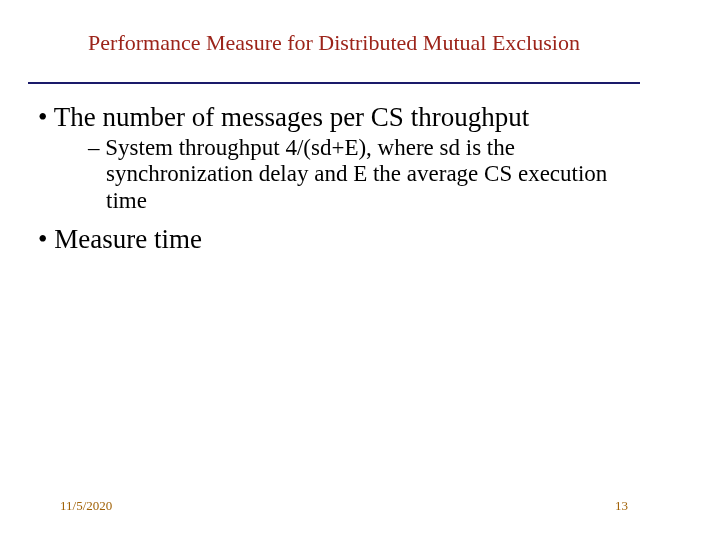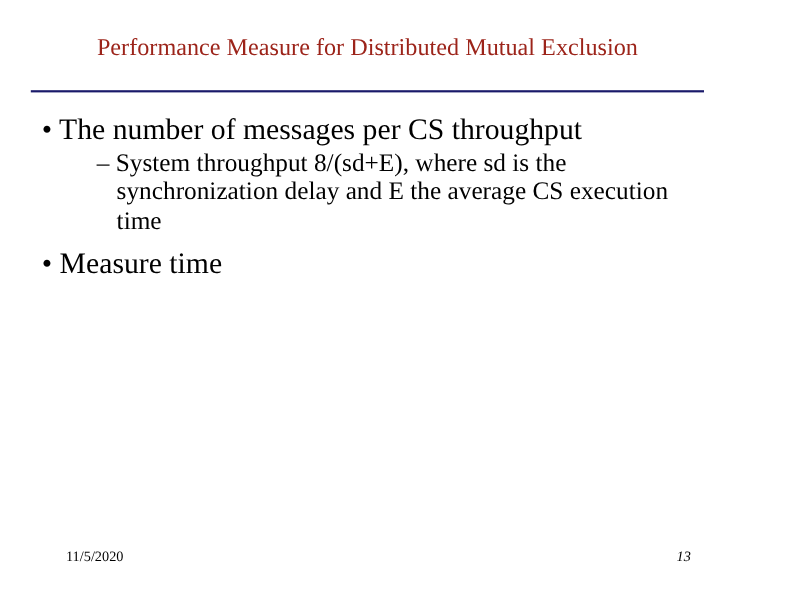--- a/index.html
+++ b/index.html
@@ -67,57 +67,56 @@
   .gap {
     height: 6px;
   }
   .footer {
     position: absolute;
     bottom: 22px;
     left: 0;
     right: 0;
     height: 20px;
     font-size: 13px;
-    color: #000000;
+    color: #a16207;
   }
   .footer-date {
     position: absolute;
     left: 60px;
   }
   .footer-course {
     position: absolute;
     left: 0;
     right: 0;
     text-align: center;
     margin-top: 46px;
   }
   .footer-num {
     position: absolute;
     right: 40px;
-    font-style: italic;
   }
 </style>
 </head>
 <body>
 
 <div class="slide">
 
   <div class="title">Performance Measure for Distributed Mutual Exclusion</div>
 
   <div class="divider"></div>
 
   <div class="content">
 
     <div class="l1">
       <span>The number of messages per CS throughput</span>
     </div>
 
 
     <div class="l2">
-      <span>System throughput 8/(sd+E), where sd is the synchronization delay and E the average CS execution time</span>
+      <span>System throughput 4/(sd+E), where sd is the synchronization delay and E the average CS execution time</span>
     </div>
 
     <div class="gap"></div>
 
     <div class="l1">
       <span>Measure time</span>
     </div>
 
 
   </div>

